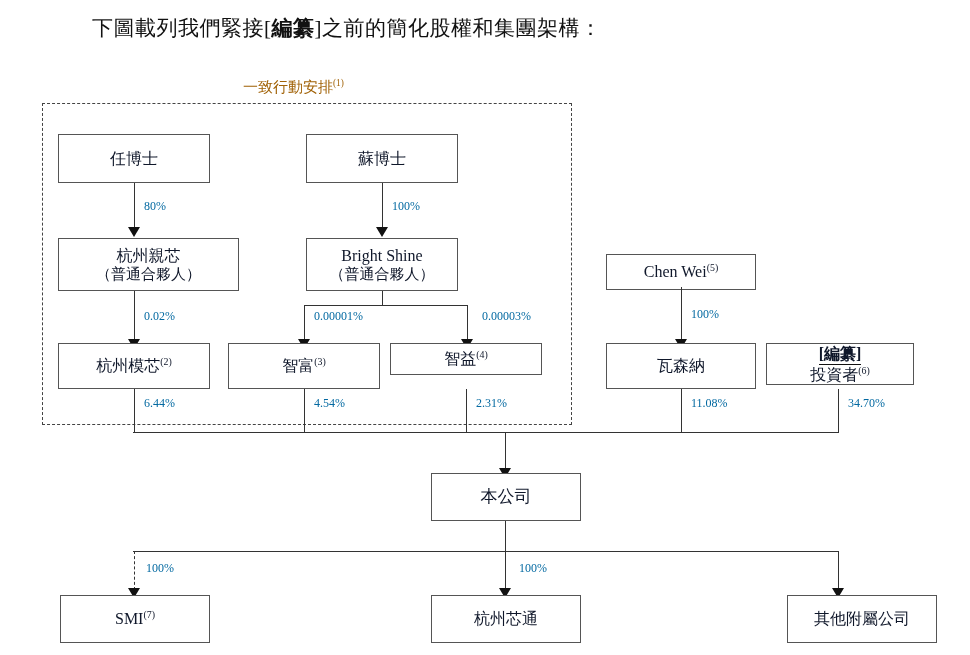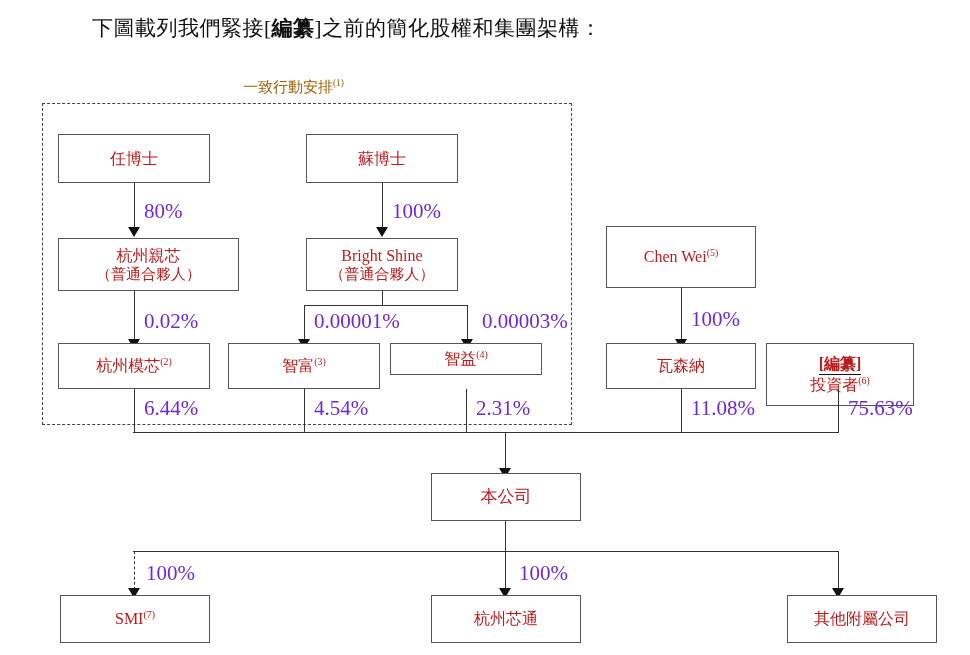--- a/index.html
+++ b/index.html
@@ -58,21 +58,21 @@
     box-sizing: border-box;
     border: 1.4px solid #555;
     background: #ffffff;
     display: flex;
     flex-direction: column;
     align-items: center;
     justify-content: center;
     text-align: center;
     font-size: 16px;
     line-height: 1.22;
-    color: #b91c1c;
+    color: #0f172a;
   }
   .node .line2 { font-size: 15px; }
   .node.latin { font-family: "Liberation Serif", serif; }
 
   sup {
     font-size: 0.62em;
     vertical-align: super;
     line-height: 0;
   }
 
@@ -101,23 +101,23 @@
     width: 0;
     height: 0;
     border-left: 6px solid transparent;
     border-right: 6px solid transparent;
     border-top: 10px solid #111;
   }
 
   
   .pct {
     position: absolute;
-    font-size: 21px;
+    font-size: 12px;
     white-space: nowrap;
-    color: #6d28d9;
+    color: #0369a1;
   }
 </style>
 </head>
 <body>
 
 <div id="page">
 
   <div class="page-title">
     <span>下圖載列我們緊接[</span><span class="redacted">編纂</span><span>]之前的簡化股權和集團架構：</span>
   </div>
@@ -146,21 +146,21 @@
   <div class="node" style="left:58px; top:238px; width:181px; height:53px;">
     <span>杭州親芯</span>
     <span class="line2">（普通合夥人）</span>
   </div>
 
   <div class="node latin" style="left:306px; top:238px; width:152px; height:53px;">
     <span>Bright Shine</span>
     <span class="line2">（普通合夥人）</span>
   </div>
 
-  <div class="node latin" style="left:606px; top:226px; width:150px; height:62px;">
+  <div class="node latin" style="left:606px; top:254px; width:150px; height:36px;">
     <span><span>Chen Wei</span><sup>(5)</sup></span>
   </div>
 
   <div class="vline" style="left:134px; top:291px; height:50px;"></div>
   <div class="arrow" style="left:128px; top:339px;"></div>
   <div class="pct" style="left:144px; top:309px;">0.02%</div>
 
   <div class="vline" style="left:382px; top:291px; height:14px;"></div>
   <div class="hline" style="left:304px; top:305px; width:164px;"></div>
   <div class="vline" style="left:304px; top:305px; height:36px;"></div>
@@ -183,36 +183,36 @@
   </div>
 
   <div class="node" style="left:390px; top:343px; width:152px; height:32px;">
     <span><span>智益</span><sup>(4)</sup></span>
   </div>
 
   <div class="node" style="left:606px; top:343px; width:150px; height:46px;">
     <span>瓦森納</span>
   </div>
 
-  <div class="node" style="left:766px; top:343px; width:148px; height:63px;">
+  <div class="node" style="left:766px; top:343px; width:148px; height:42px;">
     <span class="redacted-inline">[編纂]</span>
     <span><span>投資者</span><sup>(6)</sup></span>
   </div>
 
   <div class="vline" style="left:134px; top:389px; height:43px;"></div>
   <div class="vline" style="left:304px; top:389px; height:43px;"></div>
   <div class="vline" style="left:466px; top:389px; height:43px;"></div>
   <div class="vline" style="left:681px; top:389px; height:43px;"></div>
   <div class="vline" style="left:838px; top:389px; height:43px;"></div>
 
   <div class="pct" style="left:144px; top:396px;">6.44%</div>
   <div class="pct" style="left:314px; top:396px;">4.54%</div>
   <div class="pct" style="left:476px; top:396px;">2.31%</div>
   <div class="pct" style="left:691px; top:396px;">11.08%</div>
-  <div class="pct" style="left:848px; top:396px;">75.63%</div>
+  <div class="pct" style="left:848px; top:396px;">34.70%</div>
 
   <div class="hline" style="left:133px; top:432px; width:706px;"></div>
 
   <div class="vline" style="left:505px; top:432px; height:38px;"></div>
   <div class="arrow" style="left:499px; top:468px;"></div>
 
   <div class="node" style="left:431px; top:473px; width:150px; height:48px; font-size:17px;">
     <span>本公司</span>
   </div>
 

